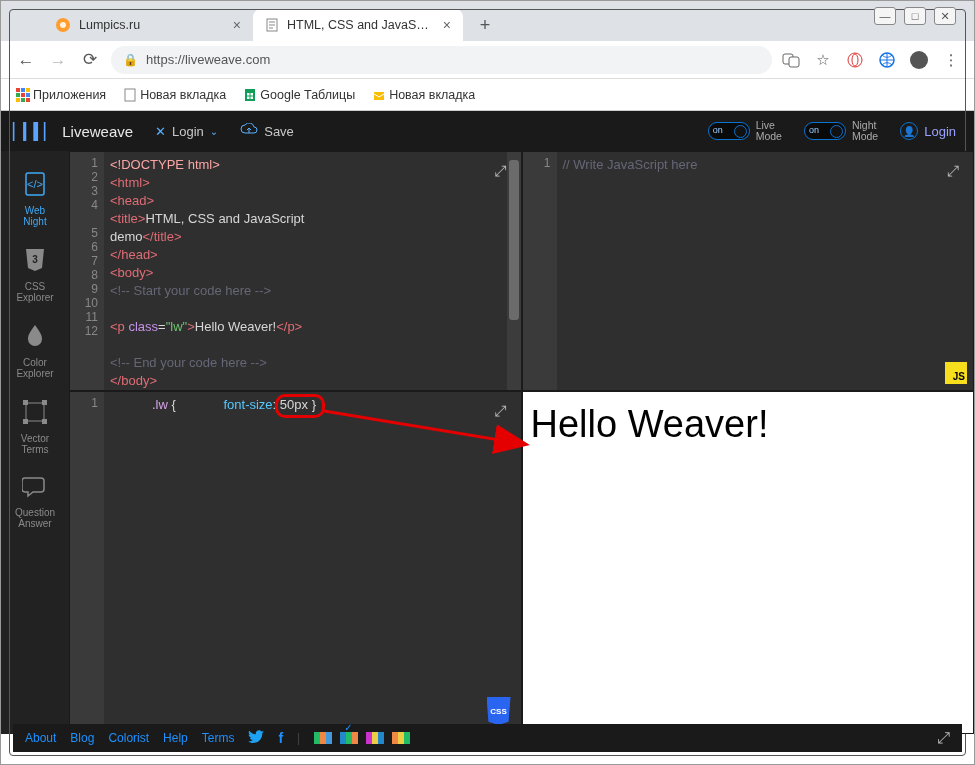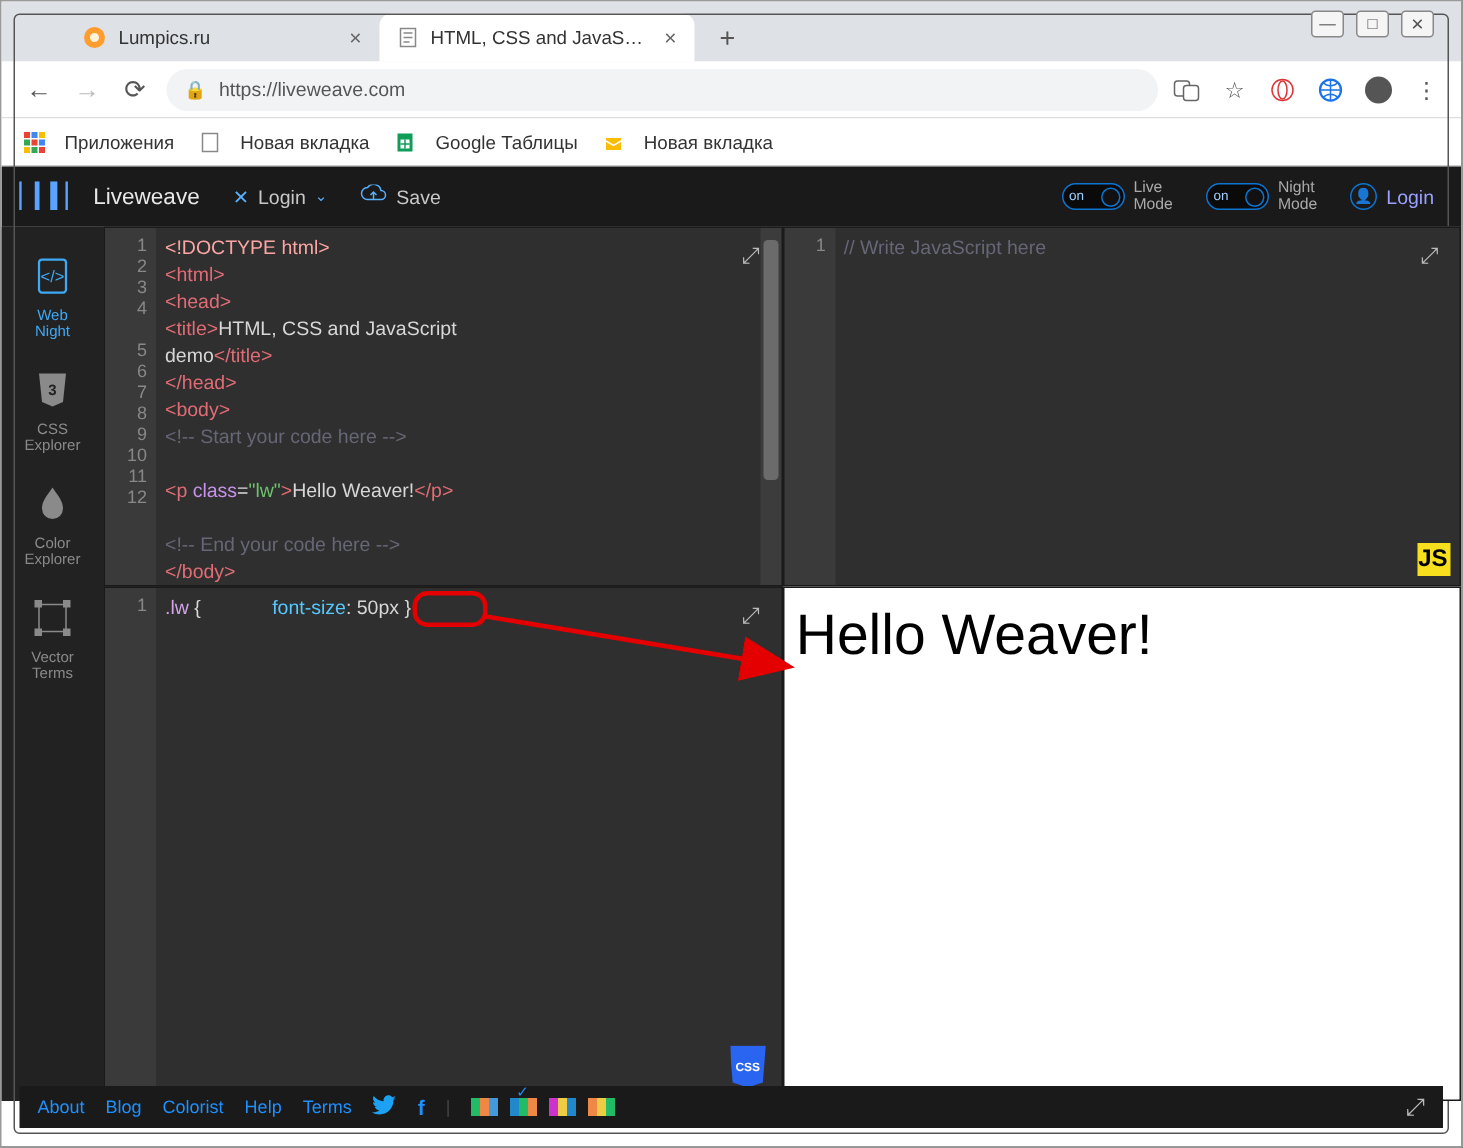--- a/index.html
+++ b/index.html
@@ -23,21 +23,21 @@
 .nav-btn { width:22px; color:#555; font-size:17px; text-align:center; }
 .nav-btn.disabled { color:#bbb; }
 .url-bar { flex:1; height:28px; border:none; background:#f1f3f4; border-radius:14px; display:flex; align-items:center; padding:0 12px; font-size:13px; color:#555; gap:8px; }
 .url-bar .lock { color:#555; font-size:12px; }
 .addr-icons { display:flex; align-items:center; gap:14px; }
 .addr-icons span { width:18px; height:18px; display:flex; align-items:center; justify-content:center; color:#555; font-size:15px; }
 .avatar-dot { width:20px; height:20px; border-radius:50%; background:#555; }
 
 
 .bookmarks { display:flex; align-items:center; height:32px; padding:0 14px; background:#fff; gap:16px; font-size:12.5px; color:#333; border-bottom:1px solid #ccc; }
-.bookmarks .bm { display:flex; align-items:center; gap:12px; }
+.bookmarks .bm { display:flex; align-items:center; gap:2px; }
 .bm-ico { width:16px; height:16px; display:flex; align-items:center; justify-content:center; }
 
 
 .app-toolbar { display:flex; align-items:center; height:40px; background:#1a1a1a; padding:0 18px 0 12px; color:#ccc; font-size:13px; gap:22px; }
 .brand { display:flex; align-items:center; gap:8px; font-size:15px; font-weight:400; color:#e8e8e8; }
 .brand-icon { color:#5aa3ff; font-size:16px; letter-spacing:-2px; }
 .tool-btn { display:flex; align-items:center; gap:6px; color:#c8c8c8; }
 .tool-btn .chev { color:#58b0ff; font-size:10px; }
 .toolbar-spacer { flex:1; }
 .toggle { display:flex; align-items:center; gap:6px; font-size:10.5px; line-height:11px; color:#aaa; }
@@ -62,25 +62,25 @@
 .expand { position:absolute; top:10px; right:14px; color:#bbb; font-size:15px; }
 .scrollbar { position:absolute; top:0; right:0; width:14px; height:100%; background:#3c3c3c; }
 .scrollbar .thumb { position:absolute; top:8px; left:2px; width:10px; height:160px; background:#6b6b6b; border-radius:3px; }
 
 .tok-doc { color:#fca5a5; }
 .tok-tag { color:#e06c75; }
 .tok-txt { color:#d7d7d7; }
 .tok-attr { color:#c792ea; }
 .tok-str { color:#6dc36d; }
 .tok-com { color:#667; }
-.tok-sel { color:#d2a3e6; }
+.tok-sel { color:#d2a3e6;margin-left:42px; }
 .tok-prop { color:#55c8ff;margin-left:44px; }
 .tok-val { color:#d7d7d7; }
 
-.js-badge { position:absolute; bottom:6px; right:6px; width:22px; height:22px; background:#f7df1e; color:#000; font-weight:bold; font-size:16px; display:flex; align-items:flex-end; justify-content:flex-end; padding:2px; }
+.js-badge { position:absolute; bottom:6px; right:6px; width:22px; height:22px; background:#f7df1e; color:#000; font-weight:bold; font-size:10px; display:flex; align-items:flex-end; justify-content:flex-end; padding:2px; }
 .css-badge { position:absolute; bottom:8px; right:10px; width:24px; height:28px; background:#2965f1; color:#fff; font-size:8px; font-weight:bold; display:flex; align-items:center; justify-content:center; clip-path:polygon(0 0,100% 0,92% 88%,50% 100%,8% 88%); }
 
 .preview { background:#fff; color:#000; font-family:"Times New Roman",serif; font-size:38px; padding:10px 8px; }
 
 .highlight-ring { position:absolute; border:3px solid #e40000; border-radius:10px; pointer-events:none; }
 .arrow-svg { position:absolute; pointer-events:none; }
 
 
 .footer { position:absolute; bottom:12px; left:12px; right:12px; height:28px; background:#1a1a1a; display:flex; align-items:center; padding:0 12px; font-size:12px; color:#1e90ff; gap:14px; }
 .footer .sep { color:#444; }
@@ -280,20 +280,29 @@
         <svg width="26" height="26">
             <rect x="4" y="4" width="18" height="18" fill="none" stroke="#8a8a8a"></rect>
             <rect x="1" y="1" width="5" height="5" fill="#8a8a8a"></rect>
             <rect x="20" y="1" width="5" height="5" fill="#8a8a8a"></rect>
             <rect x="1" y="20" width="5" height="5" fill="#8a8a8a"></rect>
             <rect x="20" y="20" width="5" height="5" fill="#8a8a8a"></rect>
           </svg>
       </span>
       <span style="white-space:pre">Vector
 Terms</span>
+    </div>
+    <div class="side-item">
+      <span class="side-ico">
+        <svg width="26" height="24">
+            <path d="M3 3h16a3 3 0 013 3v8a3 3 0 01-3 3H11l-5 4v-4H3a3 3 0 01-3-3V6a3 3 0 013-3z" fill="none" stroke="#8a8a8a" stroke-width="1.5"></path>
+          </svg>
+      </span>
+      <span style="white-space:pre">Question
+Answer</span>
     </div>
   </div>
 
   <div class="panes">
 
     <div class="pane">
       <div class="code-wrap">
         <div class="gutter">1<br>2<br>3<br>4<br><br>5<br>6<br>7<br>8<br>9<br>10<br>11<br>12</div>
         <div class="code"><span class="tok-doc">&lt;!DOCTYPE html&gt;</span>
 <span class="tok-tag">&lt;html&gt;</span>

